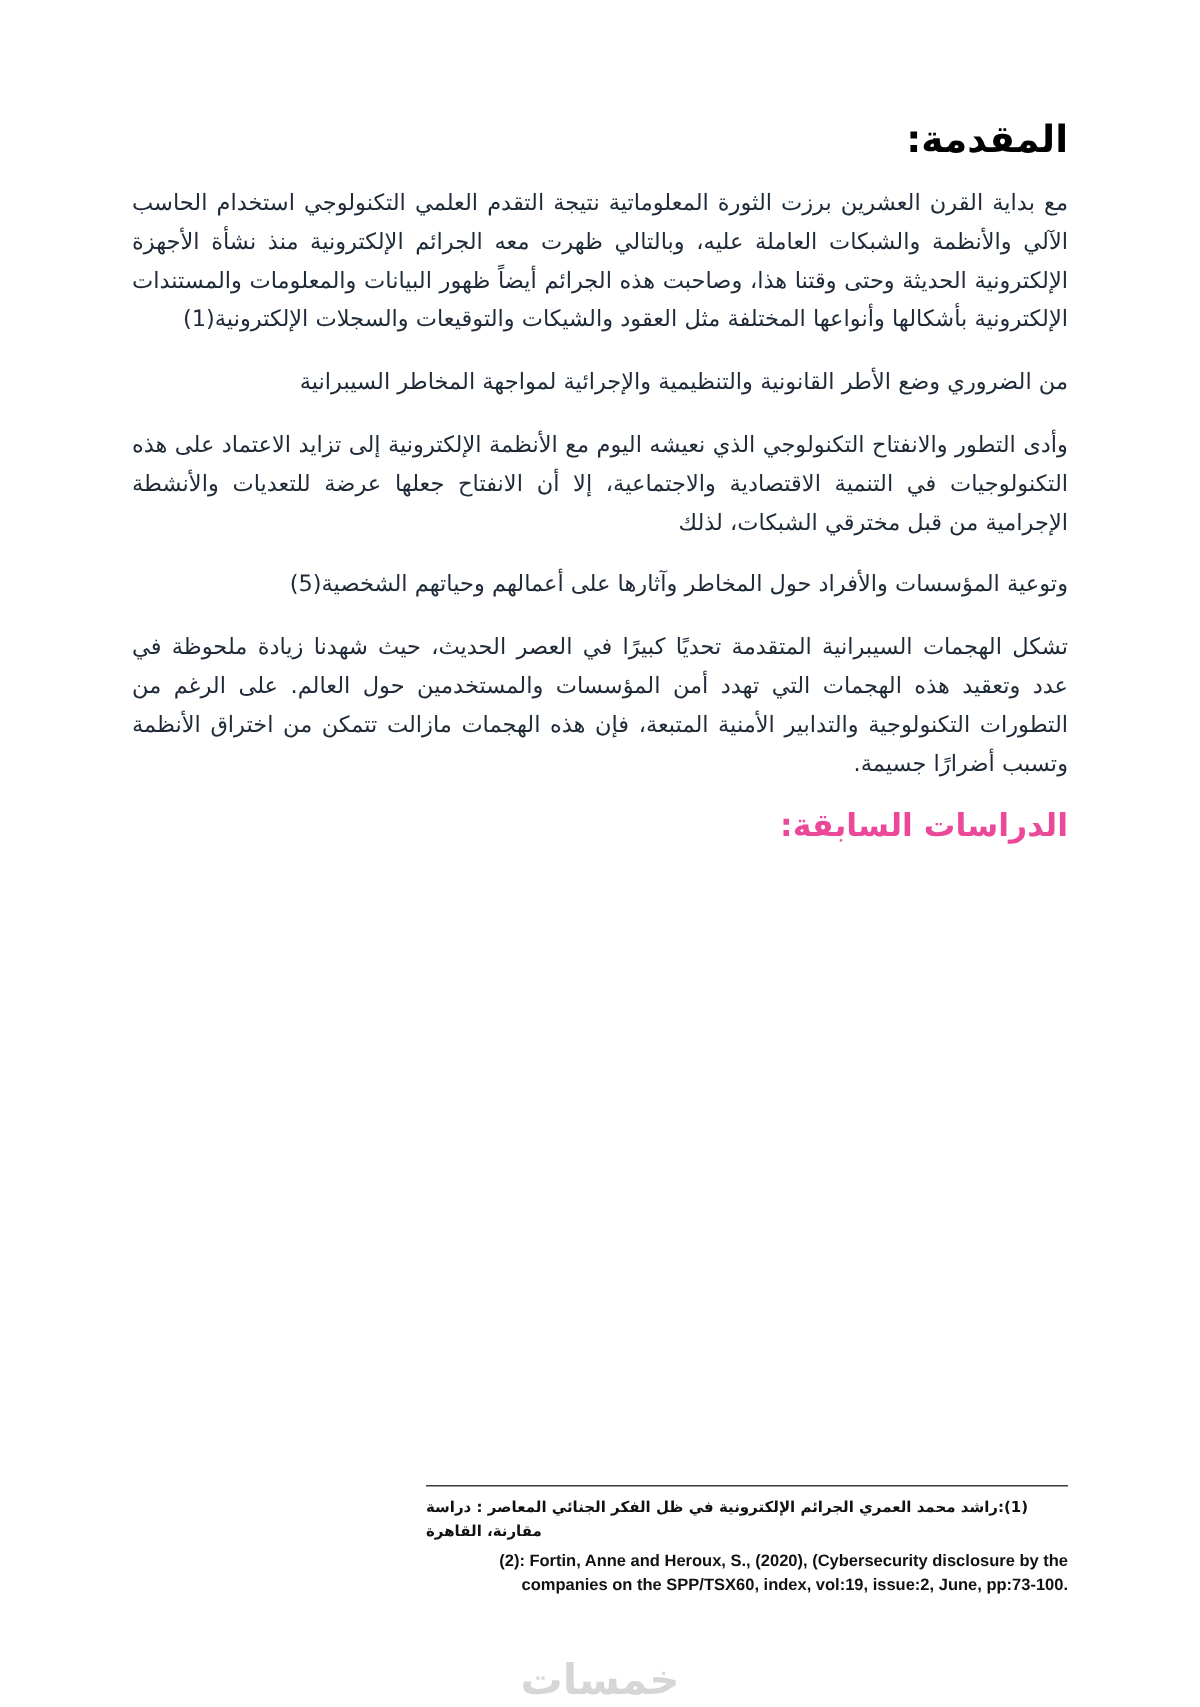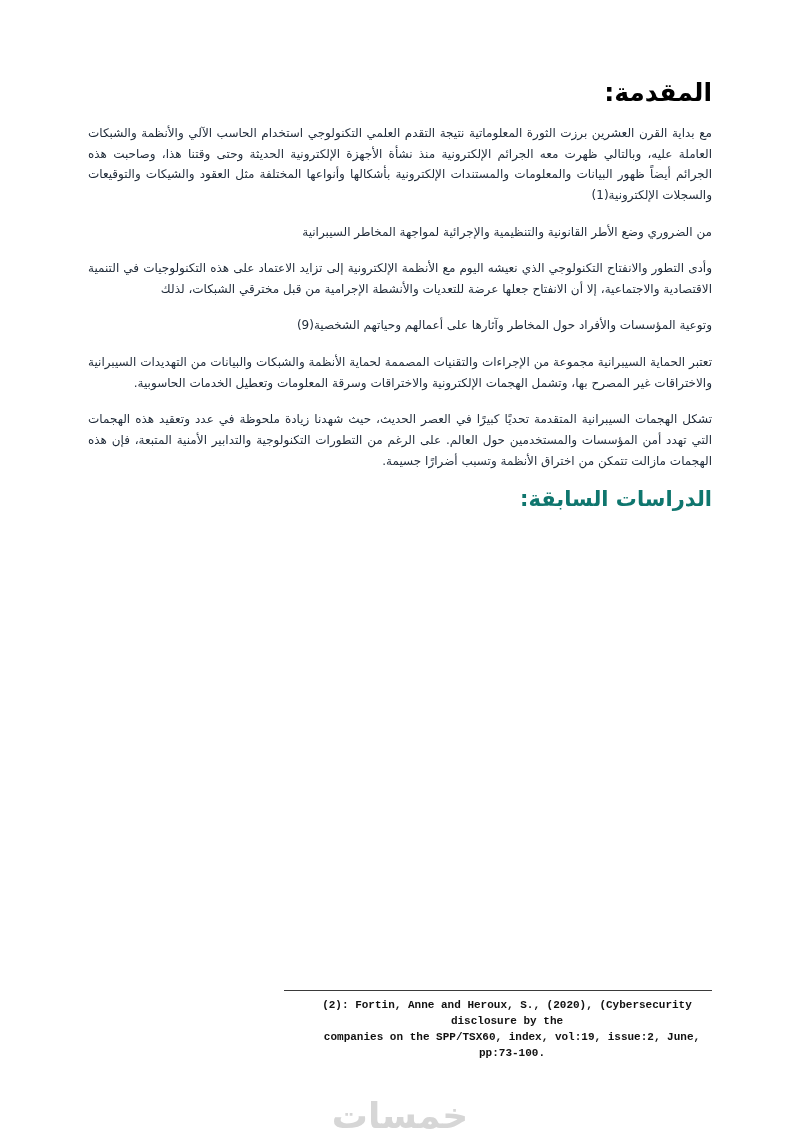--- a/index.html
+++ b/index.html
@@ -20,30 +20,30 @@
     direction: rtl;
     color: #1f2a38;
   }
   .doc-title {
     font-size: 25px;
     font-weight: bold;
     color: #000000;
     margin: 0 0 16px 0;
   }
   .para {
-    font-size: 12px;
+    font-size: 15px;
     line-height: 1.72;
     text-align: justify;
     margin: 16px 0 12px 0;
   }
   .para.tight { margin-bottom: 0; }
   .section-heading {
     font-size: 21px;
     font-weight: bold;
-    color: #0f766e;
+    color: #ec4899;
     margin: 16px 0 14px 0;
   }
   .footnotes {
     position: absolute;
     top: 990px;
     right: 88px;
     width: 428px;
   }
   .fn-separator {
     border-top: 1.5px solid #3a3a3a;
@@ -52,66 +52,66 @@
   }
   .fn-ar {
     direction: rtl;
     text-align: left;
     font-size: 10px;
     font-weight: bold;
     color: #111111;
     line-height: 1.55;
   }
   .fn-en {
-    font-family: Liberation Mono, monospace;
+    font-family: Liberation Sans, sans-serif;
     font-weight: bold;
     font-size: 11px;
     color: #111111;
     line-height: 1.45;
     margin-top: 5px;
     margin-left: 18px;
     direction: ltr;
-    text-align: center;
+    text-align: right;
   }
   .fn-en .cont { margin-left: 10px; }
   .watermark {
     position: absolute;
     bottom: 2px;
     left: 50%;
     transform: translateX(-50%);
     direction: rtl;
-    font-size: 36px;
+    font-size: 28px;
     font-weight: bold;
     color: #d6d6d6;
     letter-spacing: 1px;
     user-select: none;
   }
 </style>
 </head>
 <body>
 
 <div class="page">
 
   <div class="content">
     <h1 class="doc-title">المقدمة:</h1>
 
     <p class="para">مع بداية القرن العشرين برزت الثورة المعلوماتية نتيجة التقدم العلمي التكنولوجي استخدام الحاسب الآلي والأنظمة والشبكات العاملة عليه، وبالتالي ظهرت معه الجرائم الإلكترونية منذ نشأة الأجهزة الإلكترونية الحديثة وحتى وقتنا هذا، وصاحبت هذه الجرائم أيضاً ظهور البيانات والمعلومات والمستندات الإلكترونية بأشكالها وأنواعها المختلفة مثل العقود والشيكات والتوقيعات والسجلات الإلكترونية(1)</p>
     <p class="para tight">من الضروري وضع الأطر القانونية والتنظيمية والإجرائية لمواجهة المخاطر السيبرانية</p>
     <p class="para tight">وأدى التطور والانفتاح التكنولوجي الذي نعيشه اليوم مع الأنظمة الإلكترونية إلى تزايد الاعتماد على هذه التكنولوجيات في التنمية الاقتصادية والاجتماعية، إلا أن الانفتاح جعلها عرضة للتعديات والأنشطة الإجرامية من قبل مخترقي الشبكات، لذلك</p>
-    <p class="para">وتوعية المؤسسات والأفراد حول المخاطر وآثارها على أعمالهم وحياتهم الشخصية(9)</p>
-    <p class="para">تعتبر الحماية السيبرانية مجموعة من الإجراءات والتقنيات المصممة لحماية الأنظمة والشبكات والبيانات من التهديدات السيبرانية والاختراقات غير المصرح بها، وتشمل الهجمات الإلكترونية والاختراقات وسرقة المعلومات وتعطيل الخدمات الحاسوبية.</p>
+    <p class="para">وتوعية المؤسسات والأفراد حول المخاطر وآثارها على أعمالهم وحياتهم الشخصية(5)</p>
     <p class="para">تشكل الهجمات السيبرانية المتقدمة تحديًا كبيرًا في العصر الحديث، حيث شهدنا زيادة ملحوظة في عدد وتعقيد هذه الهجمات التي تهدد أمن المؤسسات والمستخدمين حول العالم. على الرغم من التطورات التكنولوجية والتدابير الأمنية المتبعة، فإن هذه الهجمات مازالت تتمكن من اختراق الأنظمة وتسبب أضرارًا جسيمة.</p>
 
     <h2 class="section-heading">الدراسات السابقة:</h2>
 
   </div>
 
   <div class="footnotes">
     <div class="fn-separator"></div>
     <div class="fn-ar">
+      <div class="fn-line">(1):راشد محمد العمري الجرائم الإلكترونية في ظل الفكر الجنائي المعاصر : دراسة مقارنة، القاهرة</div>
     </div>
     <div class="fn-en">
       <div class="fn-line">(2): Fortin, Anne and Heroux, S., (2020), (Cybersecurity disclosure by the</div>
       <div class="fn-line cont">companies on the SPP/TSX60, index, vol:19, issue:2, June, pp:73-100.</div>
     </div>
   </div>
 
   <div class="watermark">خمسات</div>
 
 </div>

